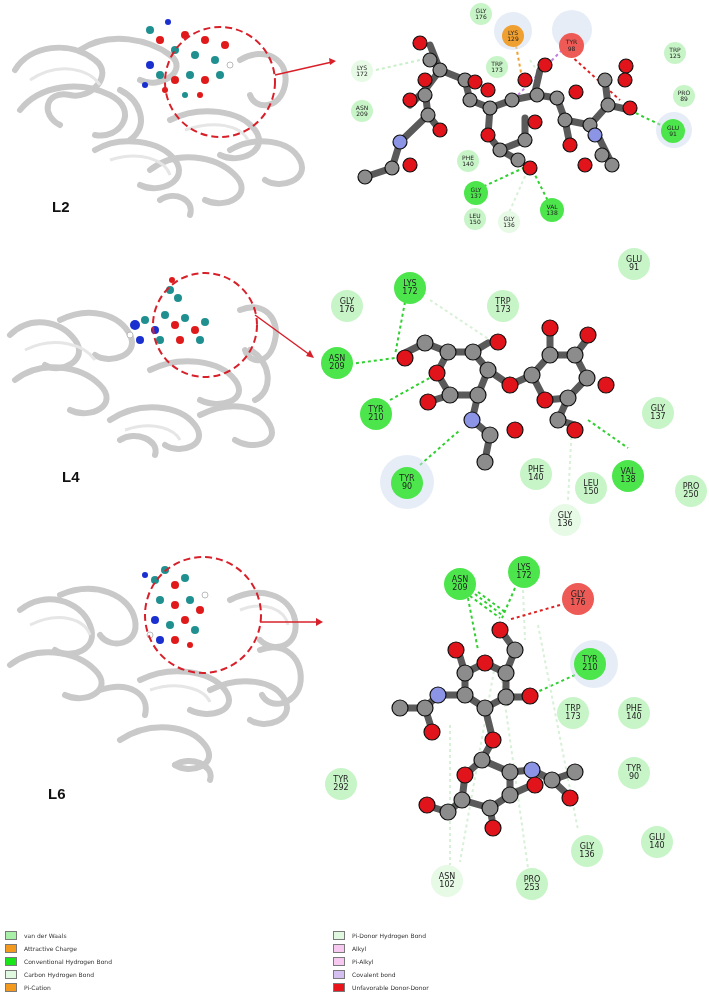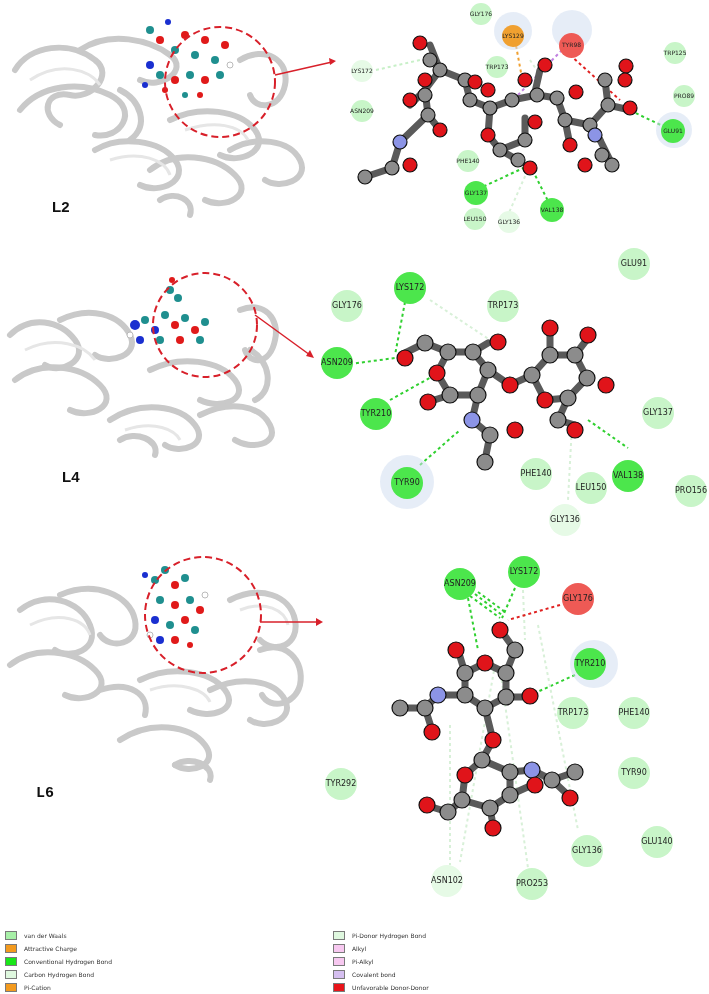--- a/index.html
+++ b/index.html
@@ -1,20 +1,20 @@
 <!DOCTYPE html>
 <html><head>
 <meta charset="utf-8">
 <style>
   html,body{margin:0;padding:0;background:#fff;}
   body{width:709px;height:994px;position:relative;overflow:hidden;font-family:"DejaVu Sans",sans-serif;}
   .panel{position:absolute;left:0;width:709px;}
   .protein{position:absolute;left:0;top:0;}
   .ligand-label{position:absolute;font-family:"Liberation Sans",sans-serif;font-weight:bold;font-size:15px;color:#111;}
-  .res{position:absolute;border-radius:50%;display:flex;flex-direction:row;align-items:center;justify-content:center;text-align:center;line-height:1.05;color:#222;font-family:"DejaVu Sans",sans-serif;}
+  .res{position:absolute;border-radius:50%;display:flex;flex-direction:column;align-items:center;justify-content:center;text-align:center;line-height:1.05;color:#222;font-family:"DejaVu Sans",sans-serif;}
   .res span{display:block;}
   .halo{position:absolute;border-radius:50%;background:rgba(210,222,240,0.55);}
   .legend{position:absolute;left:0;top:926px;width:709px;height:68px;}
   .leg-item{position:absolute;display:flex;align-items:center;height:12px;font-family:"DejaVu Sans",sans-serif;font-size:6px;color:#333;}
   .swatch{width:12px;height:9px;border:1px solid #7a7a7a;margin-right:7px;box-sizing:border-box;}
 </style>
 </head>
 <body>
 
 <div class="panel" style="top:0;height:230px;">
@@ -364,21 +364,21 @@
   <div class="res" style="left:612px;top:220px;width:32px;height:32px;font-size:8px;background:#4ce64c;">
     <span>VAL</span>
       <span>138</span>
   </div>
   <div class="res" style="left:575px;top:232px;width:32px;height:32px;font-size:8px;background:#c8f5c8;">
     <span>LEU</span>
       <span>150</span>
   </div>
   <div class="res" style="left:675px;top:235px;width:32px;height:32px;font-size:8px;background:#c8f5c8;">
     <span>PRO</span>
-      <span>156</span>
+      <span>250</span>
   </div>
   <div class="res" style="left:549px;top:264px;width:32px;height:32px;font-size:8px;background:#e6fae6;">
     <span>GLY</span>
       <span>136</span>
   </div>
 </div>
 
 <div class="panel" style="top:540px;height:380px;">
   <svg class="protein" width="340" height="280" viewBox="0 0 340 280">
     <g fill="none" stroke="#c9c9c9" stroke-width="6" stroke-linecap="round" stroke-linejoin="round">
@@ -415,21 +415,21 @@
         <circle cx="160" cy="100" r="4" fill="#1a2fd0"></circle>
       <circle cx="175" cy="100" r="4" fill="#e01a1a"></circle>
         <circle cx="150" cy="95" r="3" fill="#ffffff" stroke="#bbb"></circle>
       <circle cx="190" cy="105" r="3" fill="#e01a1a"></circle>
         <circle cx="205" cy="55" r="3" fill="#ffffff" stroke="#bbb"></circle>
     </g>
     <circle cx="203" cy="75" r="58" fill="none" stroke="#d8202a" stroke-width="2" stroke-dasharray="7 4"></circle>
     <line x1="260" y1="82" x2="318" y2="82" stroke="#d8202a" stroke-width="1.5"></line>
     <polygon points="323,82 316,78 316,86" fill="#d8202a"></polygon>
   </svg>
-  <div class="ligand-label" style="left:36px;top:245px;font-family:Liberation Mono, monospace;">L6</div>
+  <div class="ligand-label" style="left:48px;top:245px;">L6</div>
 
   <svg style="position:absolute;left:310px;top:0;" width="399" height="380" viewBox="0 0 399 380">
     <g fill="none" stroke-width="2" stroke-dasharray="3 3">
       <line x1="158" y1="58" x2="168" y2="110" stroke="#30d030"></line>
       <line x1="160" y1="56" x2="190" y2="78" stroke="#30d030"></line>
       <line x1="165" y1="54" x2="192" y2="75" stroke="#30d030"></line>
       <line x1="168" y1="52" x2="195" y2="72" stroke="#30d030"></line>
       <line x1="205" y1="48" x2="192" y2="78" stroke="#30d030"></line>
       <line x1="213" y1="50" x2="215" y2="100" stroke="#d8f0d8"></line>
       <line x1="250" y1="65" x2="198" y2="80" stroke="#e02020"></line>

